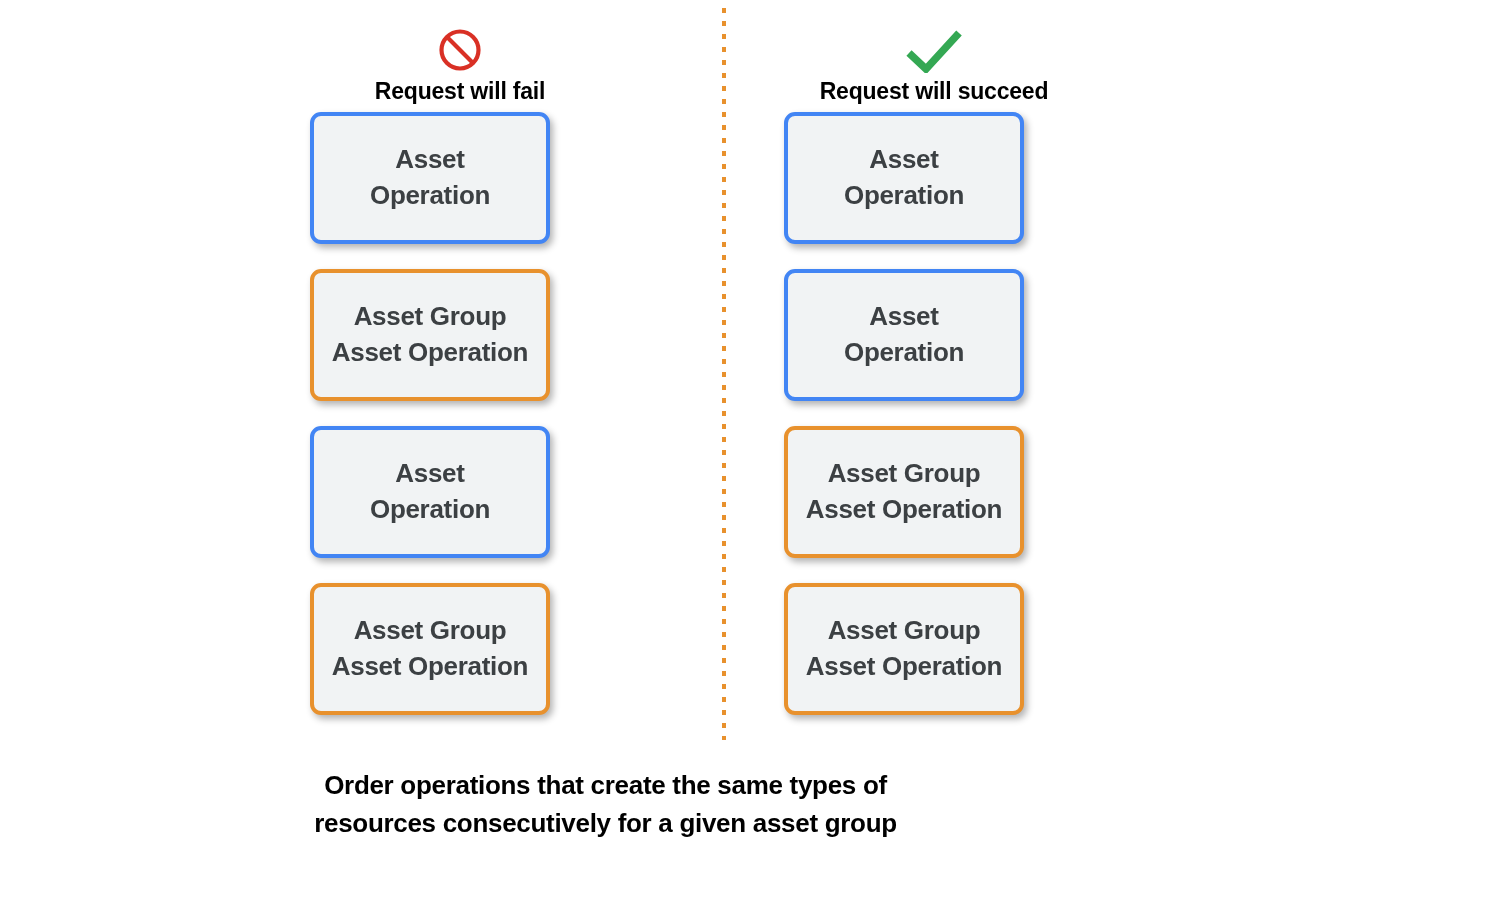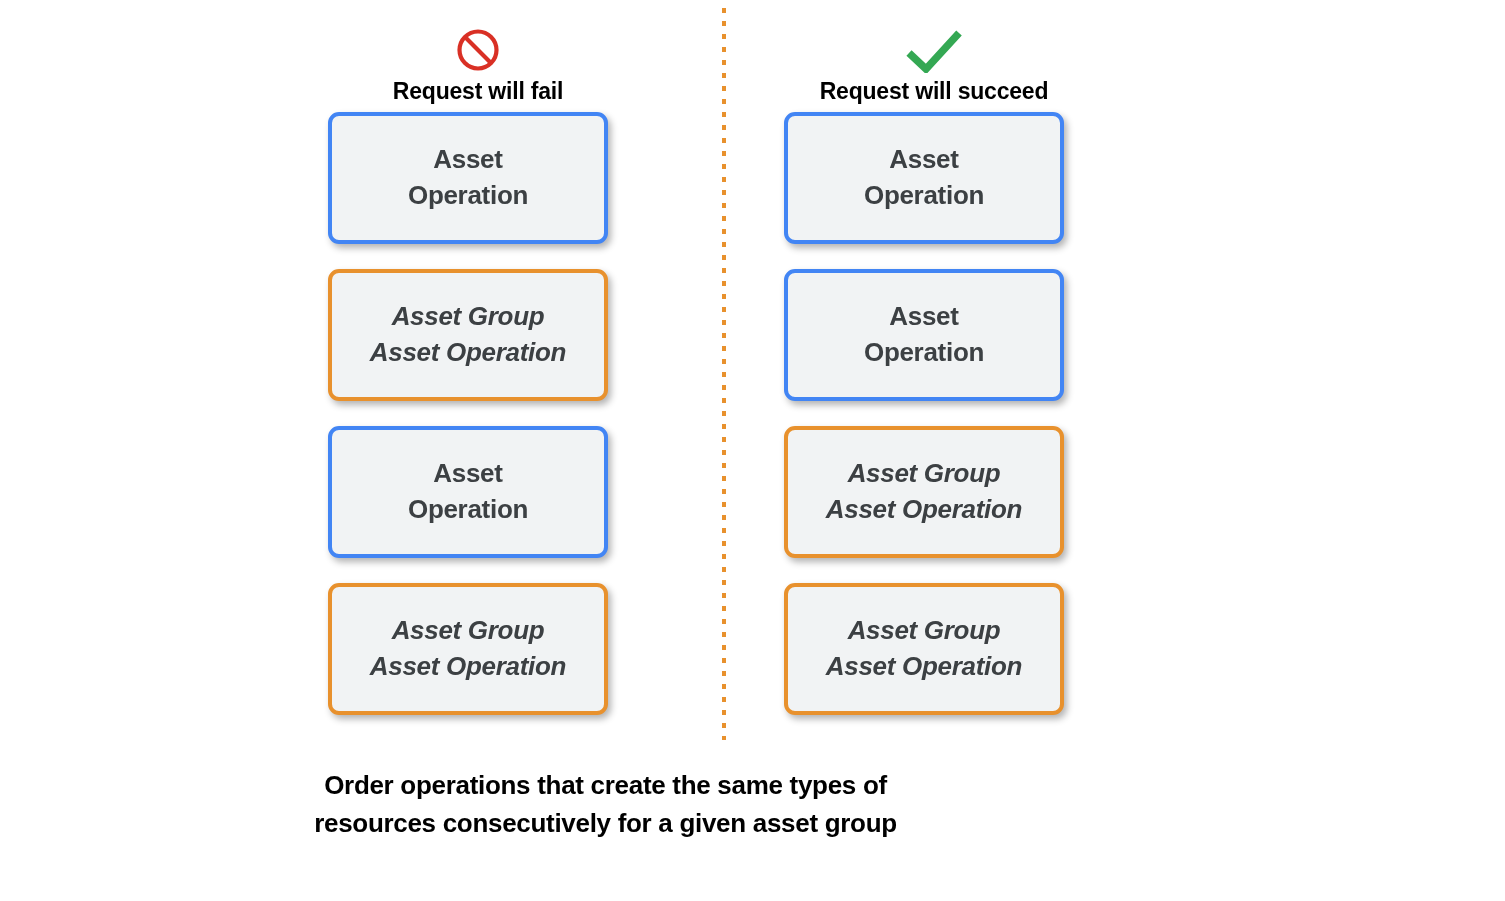--- a/index.html
+++ b/index.html
@@ -38,21 +38,21 @@
     background-size: 4px 13px;
     background-repeat: repeat-y;
   }
 
   
   .column {
     position: absolute;
     top: 8px;
     width: 300px;
   }
-  .column.fail    { left: 328px; }
+  .column.fail    { left: 310px; }
   .column.succeed { left: 784px; }
 
   
   .col-header {
     height: 96px;
     display: flex;
     flex-direction: column;
     align-items: center;
     justify-content: flex-end;
   }
@@ -73,33 +73,33 @@
 
   
   .card-stack {
     margin-top: 8px;
     display: flex;
     flex-direction: column;
     gap: 25px;
   }
   .card {
     box-sizing: border-box;
-    width: 280px;
+    width: 240px;
     height: 132px;
     background: #F1F3F4;
     border-radius: 11px;
     border: 4px solid #4285F4;
     box-shadow: 3px 4px 7px rgba(0,0,0,0.30);
     display: flex;
     align-items: center;
     justify-content: center;
     text-align: center;
   }
   .card.blue   { border-color: #4285F4; }
-  .card.orange { border-color: #E8912D; font-style: italic; }
+  .card.orange { border-color: #E8912D; }
   .card-label {
     font-size: 26px;
     font-weight: bold;
     color: #3C4043;
     line-height: 1.37;
     letter-spacing: -0.3px;
     white-space: pre-line;
   }
 
   

